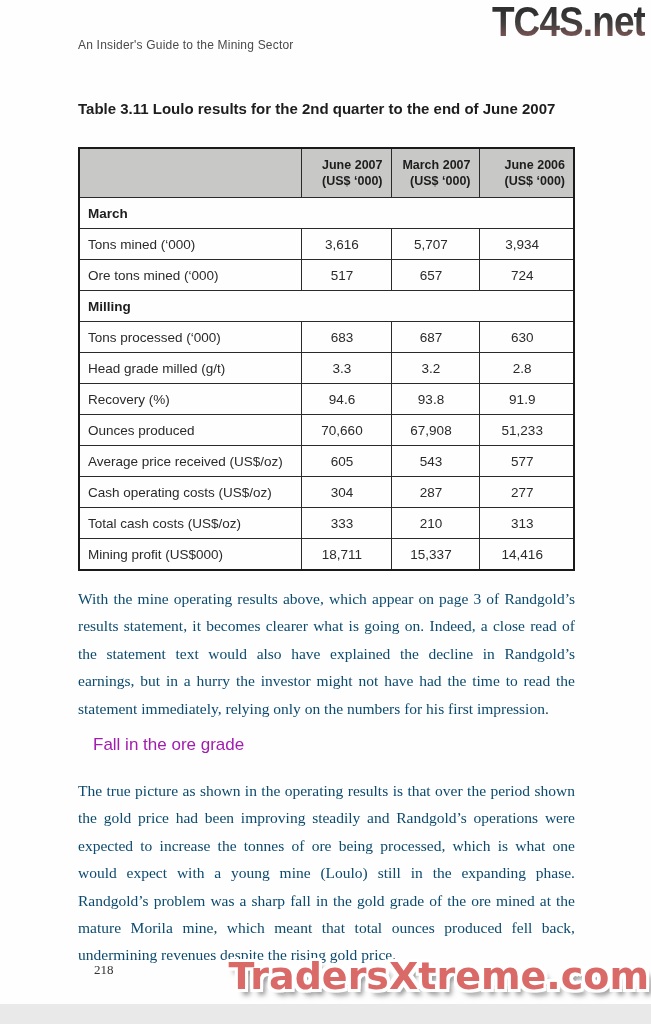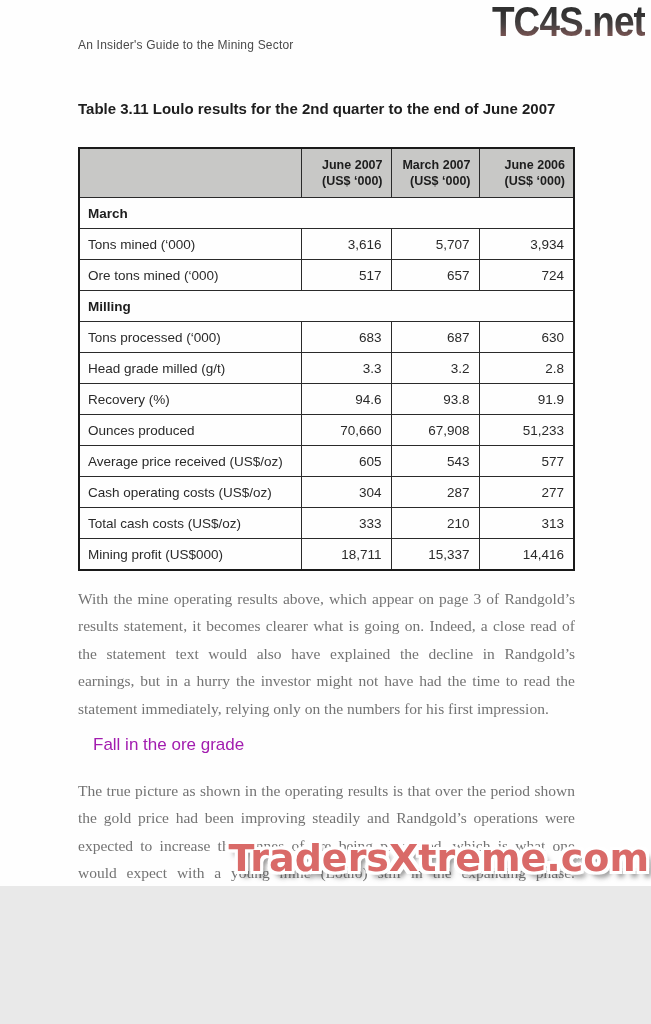--- a/index.html
+++ b/index.html
@@ -1,18 +1,18 @@
 <!DOCTYPE html>
 <html><head>
 <meta charset="utf-8">
 <style>
   html,body{margin:0;padding:0;background:#e9e9e9;}
   .page{
     position:relative;
-    width:651px;height:886px;
+    width:651px;height:1004px;
     background:#fefefe;
     margin:0 auto;
     overflow:hidden;
     font-family:"Liberation Sans", sans-serif;
     color:#222;
   }
 
   
   .running-head{
     position:absolute;left:78px;top:38px;
@@ -62,30 +62,30 @@
     height:48px;
     font-size:12.5px;font-weight:bold;color:#1d1d1d;
     text-align:right;padding:0 8px 0 0;line-height:1.3;
     vertical-align:middle;
   }
   table.results tbody td{
     height:28px;font-size:13.5px;color:#2a2a2a;
     vertical-align:middle;
   }
   table.results td.lbl{text-align:left;padding-left:8px;}
-  table.results td.num{text-align:right;padding-right:9px;}
+  table.results td.num{text-align:center;padding-right:9px;}
   table.results tr.section td{
     font-weight:bold;color:#1d1d1d;padding-left:8px;text-align:left;
   }
 
   
   .para{
     position:absolute;left:78px;width:497px;
     font-family:"Liberation Serif", serif;
-    font-size:15.5px;line-height:27.4px;color:#737373;
+    font-size:15.5px;line-height:27.4px;color:#0c4a6e;
     text-align:justify;
   }
   .p1{top:585px;}
   .p2{top:777px;}
   .subheading{
     position:absolute;left:93px;top:735px;
     font-family:"Liberation Sans", sans-serif;
     font-size:17px;color:#a21caf;
   }
   .page-number{

